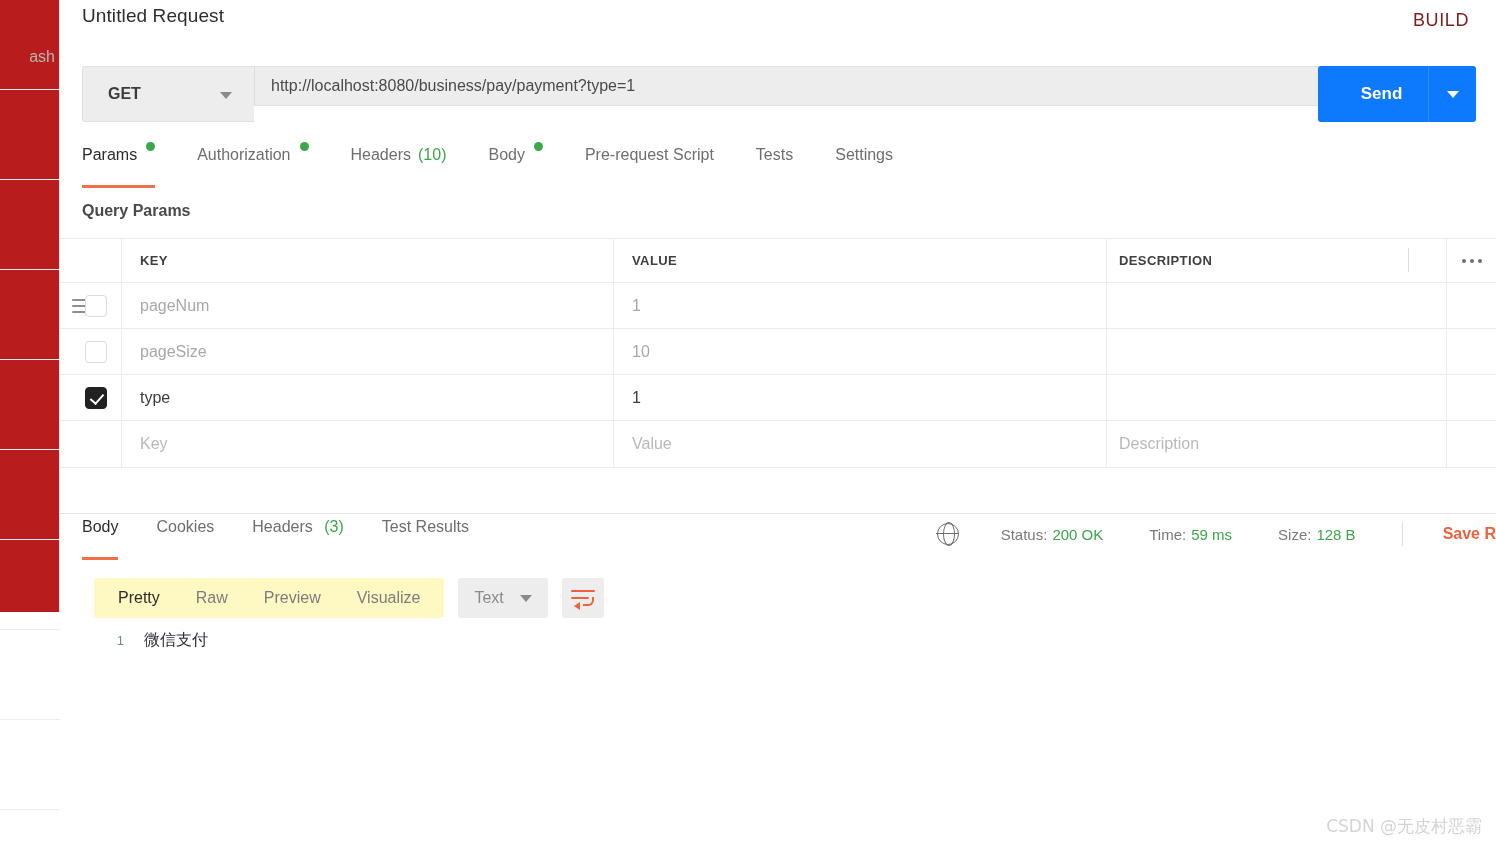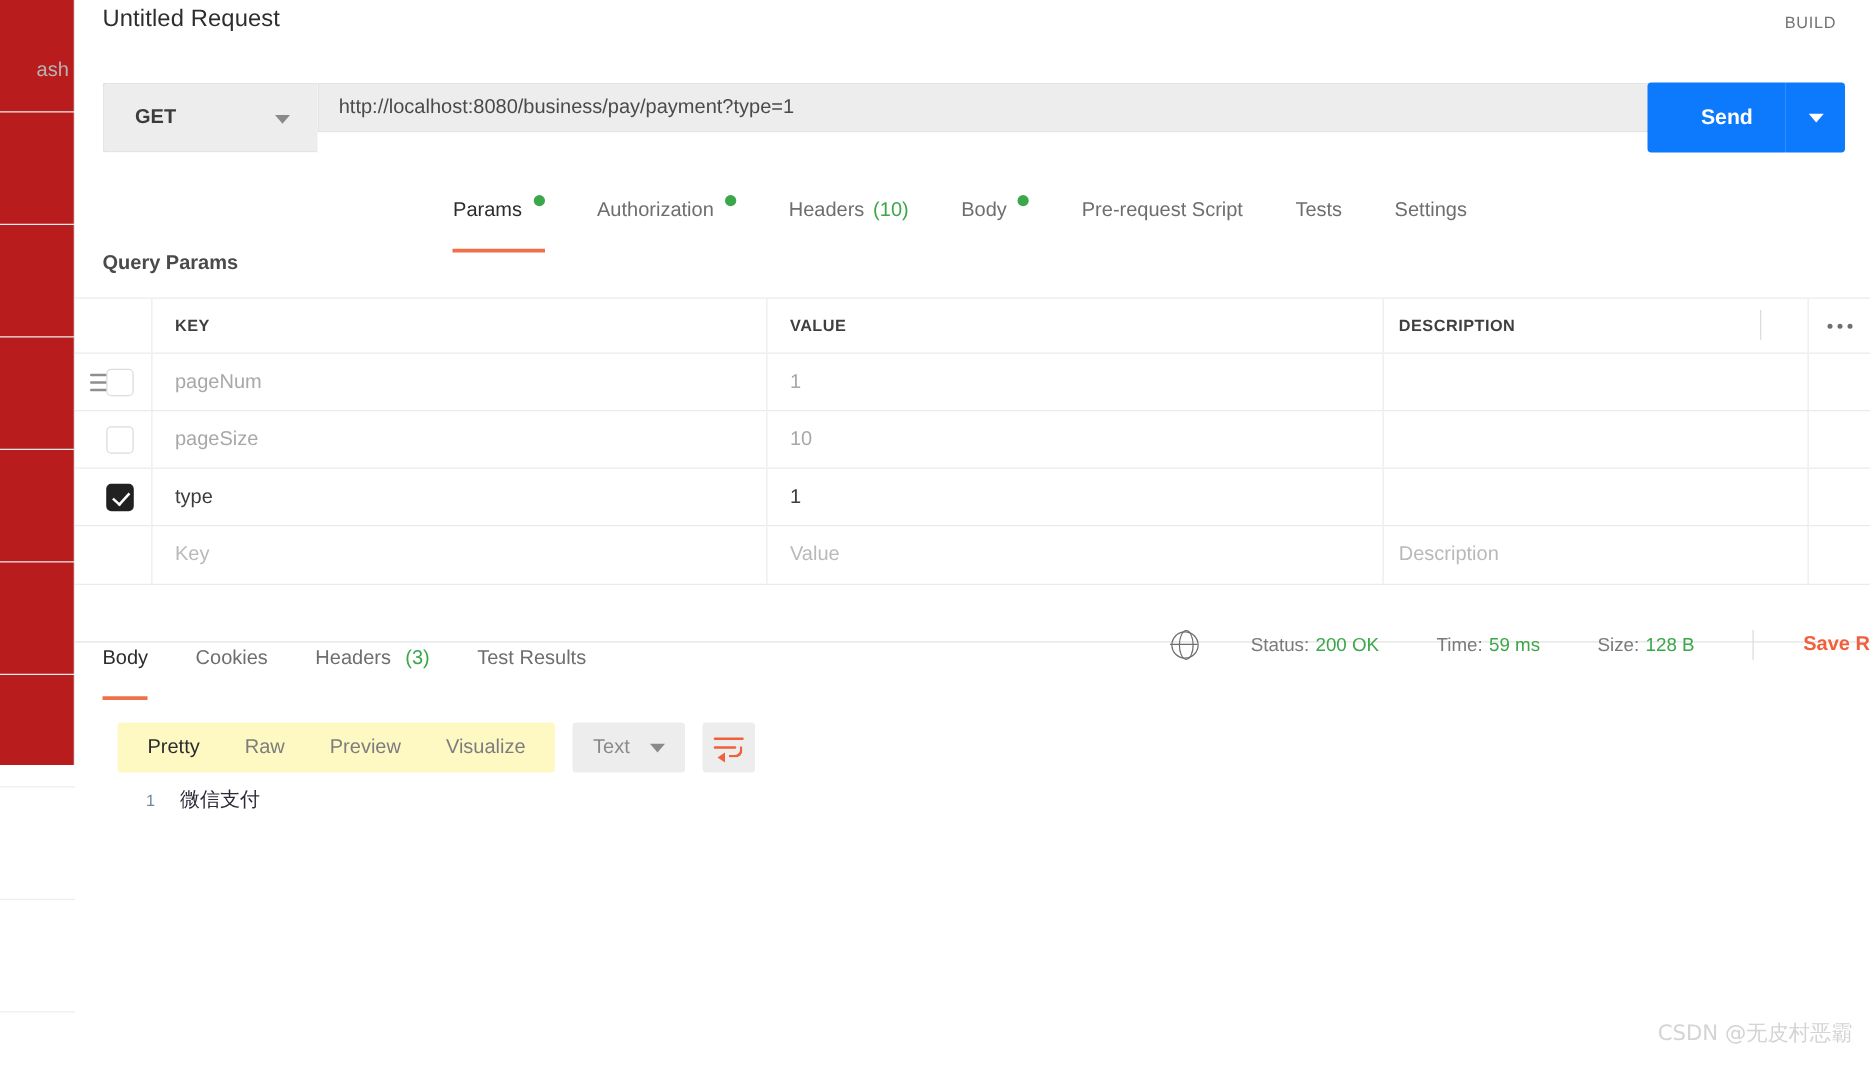--- a/index.html
+++ b/index.html
@@ -40,21 +40,21 @@
   .req-head {
     position: relative; height: 40px;
   }
   .req-title {
     position: absolute; left: 22px; top: 5px;
     font-size: 19px; color: #2e2e2e;
     letter-spacing: .1px;
   }
   .build-label {
     position: absolute; right: 27px; top: 10px;
-    font-size: 13px; color: #737373;
+    font-size: 18px; color: #7f1d1d;
     letter-spacing: .6px;
   }
 
   
   .urlbar {
     position: absolute; left: 22px; top: 66px;
     width: 1384px; height: 56px;
     display: flex; align-items: stretch;
   }
   .method-select {
@@ -113,23 +113,23 @@
     content: ""; position: absolute; left: 50%; top: 50%;
     margin-left: -6px; margin-top: -3px;
     width: 0; height: 0;
     border-left: 6px solid transparent;
     border-right: 6px solid transparent;
     border-top: 7px solid #ffffff;
   }
 
   
   .req-tabs {
-    position: absolute; left: 22px; top: 160px;
+    position: absolute; left: 22px; top: 146px;
     width: 1414px; height: 42px;
-    display: flex; align-items: flex-start; justify-content: center;
+    display: flex; align-items: flex-start;
   }
   .rtab {
     position: relative; height: 42px;
     display: flex; align-items: flex-start;
     padding: 0 0 0 0; margin-right: 42px;
     font-size: 16px; color: #6e6e6e;
     cursor: pointer; white-space: nowrap;
   }
   .rtab.active { color: #2c2c2c; }
   .rtab .bar {
@@ -229,21 +229,21 @@
     cursor: pointer; white-space: nowrap;
   }
   .restab.active { color: #2c2c2c; }
   .restab .bar {
     position: absolute; left: 0; bottom: 0; right: 0;
     height: 3px; background: #f0704a;
   }
 
   
   .resp-meta {
-    position: absolute; right: 0px; top: 504px;
+    position: absolute; right: 0px; top: 522px;
     display: flex; align-items: center;
     font-size: 15px; color: #7a7a7a;
     white-space: nowrap;
     gap: 24px;
   }
   .globe {
     width: 22px; height: 22px; border-radius: 50%;
     border: 1.6px solid #6e6e6e; position: relative;
     margin-right: 18px;
   }

